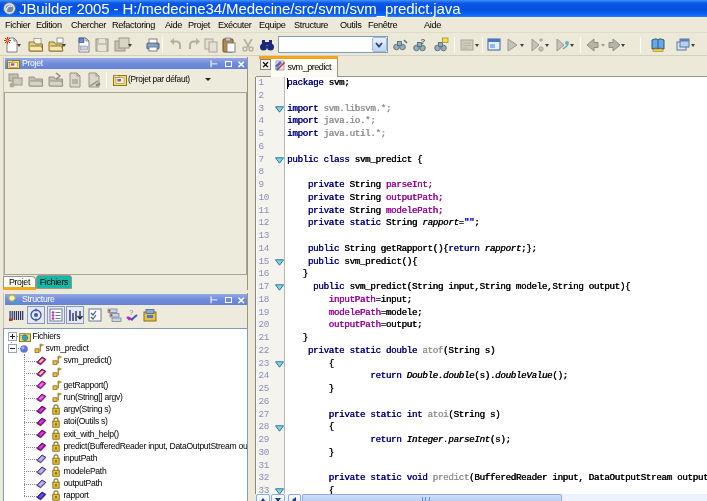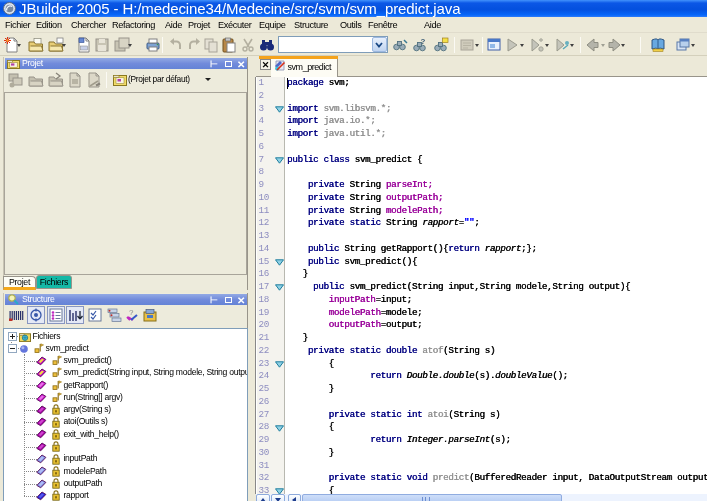--- a/index.html
+++ b/index.html
@@ -372,21 +372,20 @@
   <div class="abs" style="left:21px;top:79.9px;width:13px;height:1px;border-top:1px dotted #888"></div>
   <svg class="abs" style="left:33px;top:74.9px" width="12" height="10" viewBox="0 0 12 10">
       <polygon points="0.8,6.4 6,1 9.9,3.4 4.7,8.8" fill="#C800C8" stroke="#581058" stroke-width="0.9"></polygon>
       <polygon points="2.6,5.9 6,2.4 8,3.6 4.6,7.1" fill="#F0E040"></polygon>
     </svg>
   <svg class="abs" style="left:48.5px;top:74.4px" width="10" height="11" viewBox="0 0 10 11">
       <rect x="1" y="5.8" width="4" height="3.6" fill="#ECBE3C" stroke="#8A6A10" stroke-width="0.8"></rect>
       <line x1="6.2" y1="1" x2="6.2" y2="8.4" stroke="#8A6A10" stroke-width="1.1"></line>
       <polygon points="6.8,0.8 9.6,1.9 6.8,3.4" fill="#ECBE3C" stroke="#8A6A10" stroke-width="0.5"></polygon>
     </svg>
-  <div class="trow" style="left:60.5px;top:74.2px">svm_predict(String input, String modele, String outpu</div>
   <div class="abs" style="left:21px;top:92.2px;width:13px;height:1px;border-top:1px dotted #888"></div>
   <svg class="abs" style="left:33px;top:87.2px" width="12" height="10" viewBox="0 0 12 10">
       <polygon points="0.8,6.4 6,1 9.9,3.4 4.7,8.8" fill="#CC10CC" stroke="#581058" stroke-width="0.9"></polygon>
       <polygon points="2.6,5.9 6,2.4 8,3.6 4.6,7.1" fill="#E876E8"></polygon>
     </svg>
   <svg class="abs" style="left:48.5px;top:86.7px" width="10" height="11" viewBox="0 0 10 11">
       <rect x="1" y="5.8" width="4" height="3.6" fill="#ECBE3C" stroke="#8A6A10" stroke-width="0.8"></rect>
       <line x1="6.2" y1="1" x2="6.2" y2="8.4" stroke="#8A6A10" stroke-width="1.1"></line>
       <polygon points="6.8,0.8 9.6,1.9 6.8,3.4" fill="#ECBE3C" stroke="#8A6A10" stroke-width="0.5"></polygon>
     </svg>
@@ -438,20 +437,21 @@
   <div class="abs" style="left:21px;top:153.7px;width:13px;height:1px;border-top:1px dotted #888"></div>
   <svg class="abs" style="left:33px;top:148.7px" width="12" height="10" viewBox="0 0 12 10">
       <polygon points="0.8,6.4 6,1 9.9,3.4 4.7,8.8" fill="#A800A8" stroke="#581058" stroke-width="0.9"></polygon>
       <polygon points="2.6,5.9 6,2.4 8,3.6 4.6,7.1" fill="#D048D0"></polygon>
     </svg>
   <svg class="abs" style="left:49px;top:148.2px" width="8" height="11" viewBox="0 0 8 11">
       <path d="M2 4.2 V2.9 A2 2 0 0 1 6 2.9 V4.2" fill="none" stroke="#887018" stroke-width="1.1"></path>
       <rect x="0.8" y="4.2" width="6.4" height="6" fill="#E8C030" stroke="#706010" stroke-width="0.8"></rect>
       <rect x="3.2" y="6.2" width="1.6" height="2.2" fill="#705808"></rect>
     </svg>
+  <div class="trow" style="left:60.5px;top:148.0px">predict(BufferedReader input, DataOutputStream ou</div>
   <div class="abs" style="left:21px;top:166.0px;width:13px;height:1px;border-top:1px dotted #888"></div>
   <svg class="abs" style="left:33px;top:161.0px" width="12" height="10" viewBox="0 0 12 10">
       <polygon points="0.8,6.4 6,1 9.9,3.4 4.7,8.8" fill="#8090E4" stroke="#581058" stroke-width="0.9"></polygon>
       <polygon points="2.6,5.9 6,2.4 8,3.6 4.6,7.1" fill="#B2BEF6"></polygon>
     </svg>
   <svg class="abs" style="left:49px;top:160.5px" width="8" height="11" viewBox="0 0 8 11">
       <path d="M2 4.2 V2.9 A2 2 0 0 1 6 2.9 V4.2" fill="none" stroke="#887018" stroke-width="1.1"></path>
       <rect x="0.8" y="4.2" width="6.4" height="6" fill="#E8C030" stroke="#706010" stroke-width="0.8"></rect>
       <rect x="3.2" y="6.2" width="1.6" height="2.2" fill="#705808"></rect>
     </svg>

